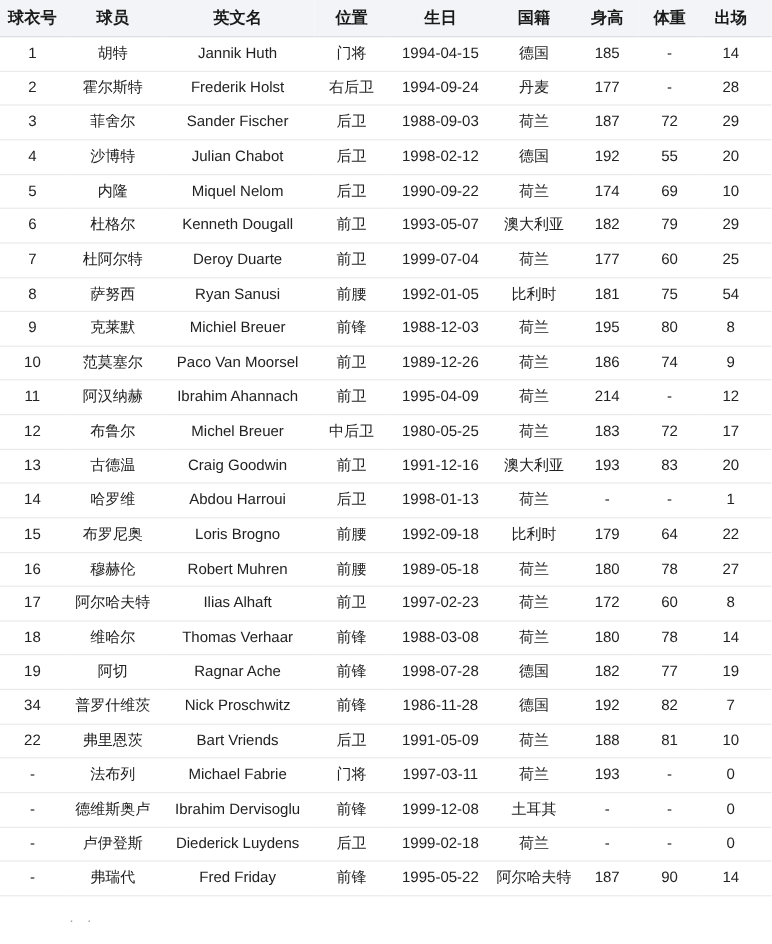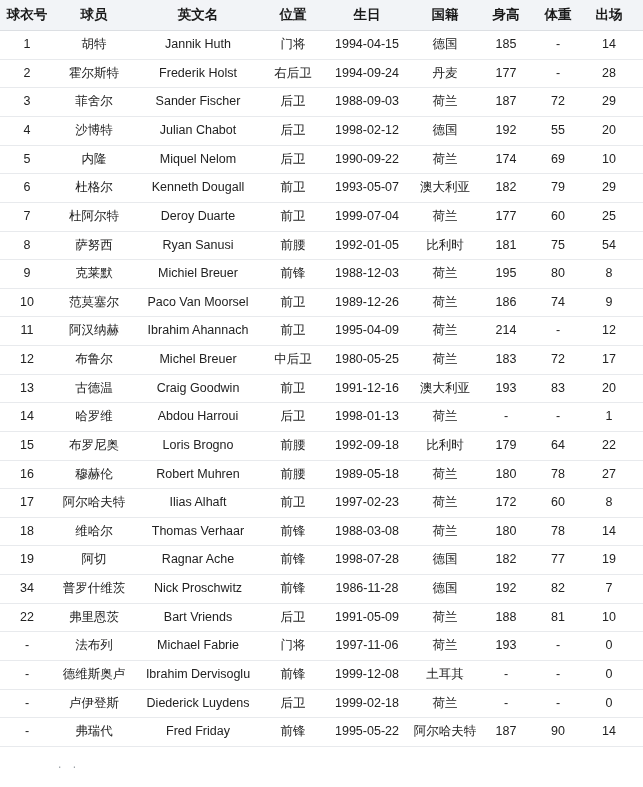--- a/index.html
+++ b/index.html
@@ -353,21 +353,21 @@
           <td class="plain">188</td>
           <td class="plain">81</td>
           <td class="plain">10</td>
           <td class="plain">0</td>
         </tr>
         <tr>
           <td class="plain">-</td>
           <td class="link">法布列</td>
           <td class="plain">Michael Fabrie</td>
           <td class="plain">门将</td>
-          <td class="plain">1997-11-06</td>
+          <td class="plain">1997-03-11</td>
           <td class="plain">荷兰</td>
           <td class="plain">193</td>
           <td class="plain">-</td>
           <td class="plain">0</td>
           <td class="plain">0</td>
         </tr>
         <tr>
           <td class="plain">-</td>
           <td class="link">德维斯奥卢</td>
           <td class="plain">Ibrahim Dervisoglu</td>

